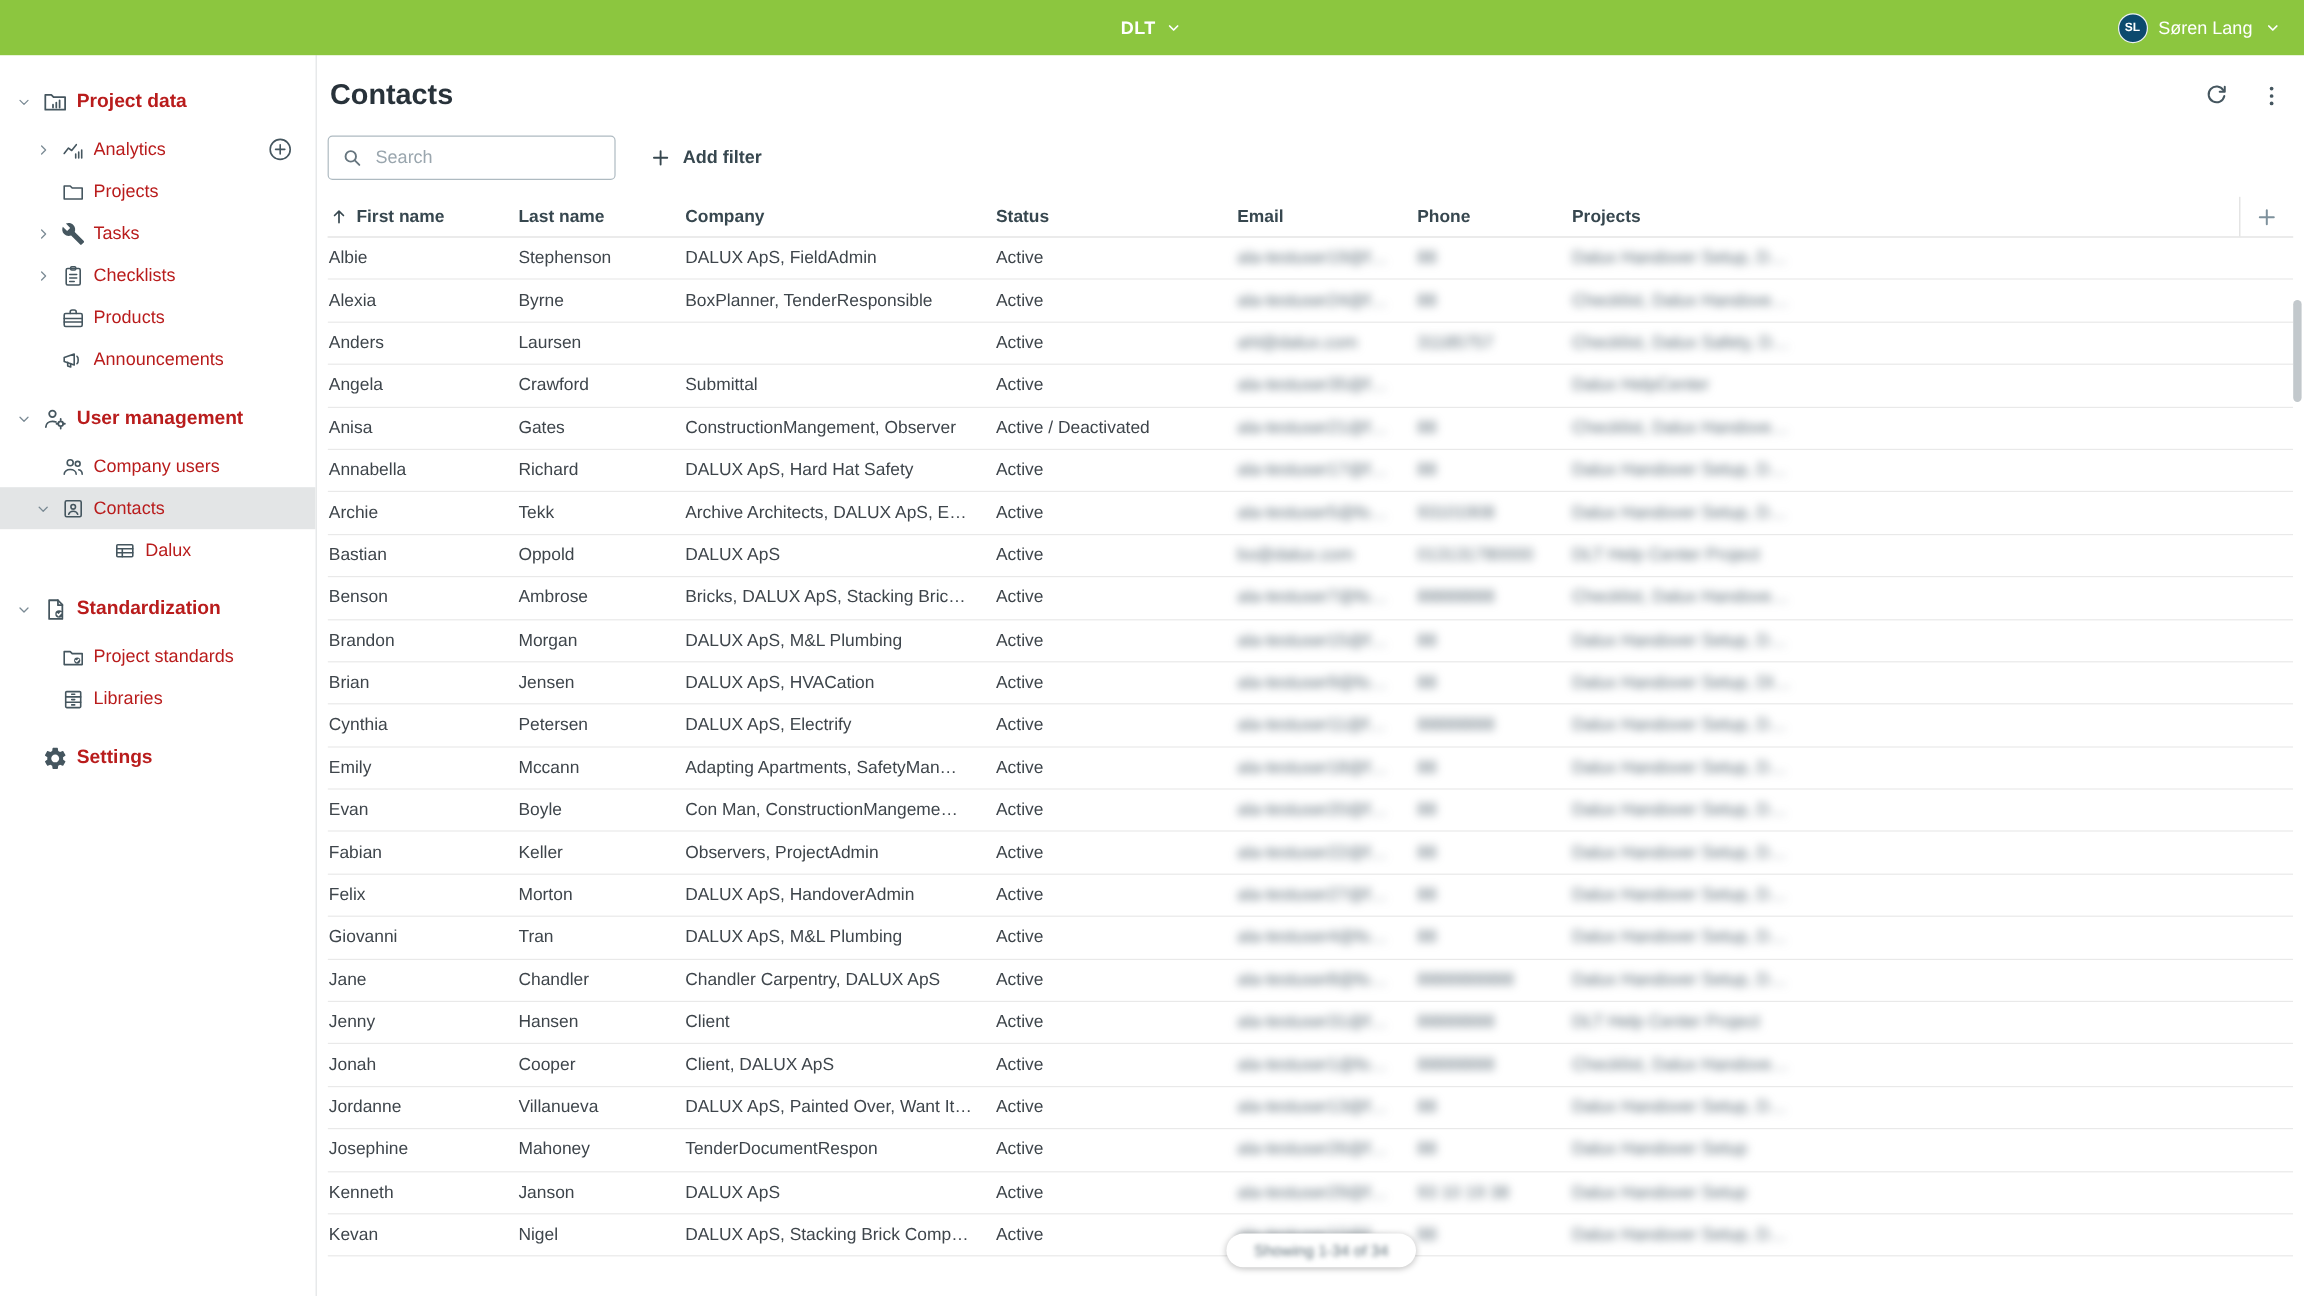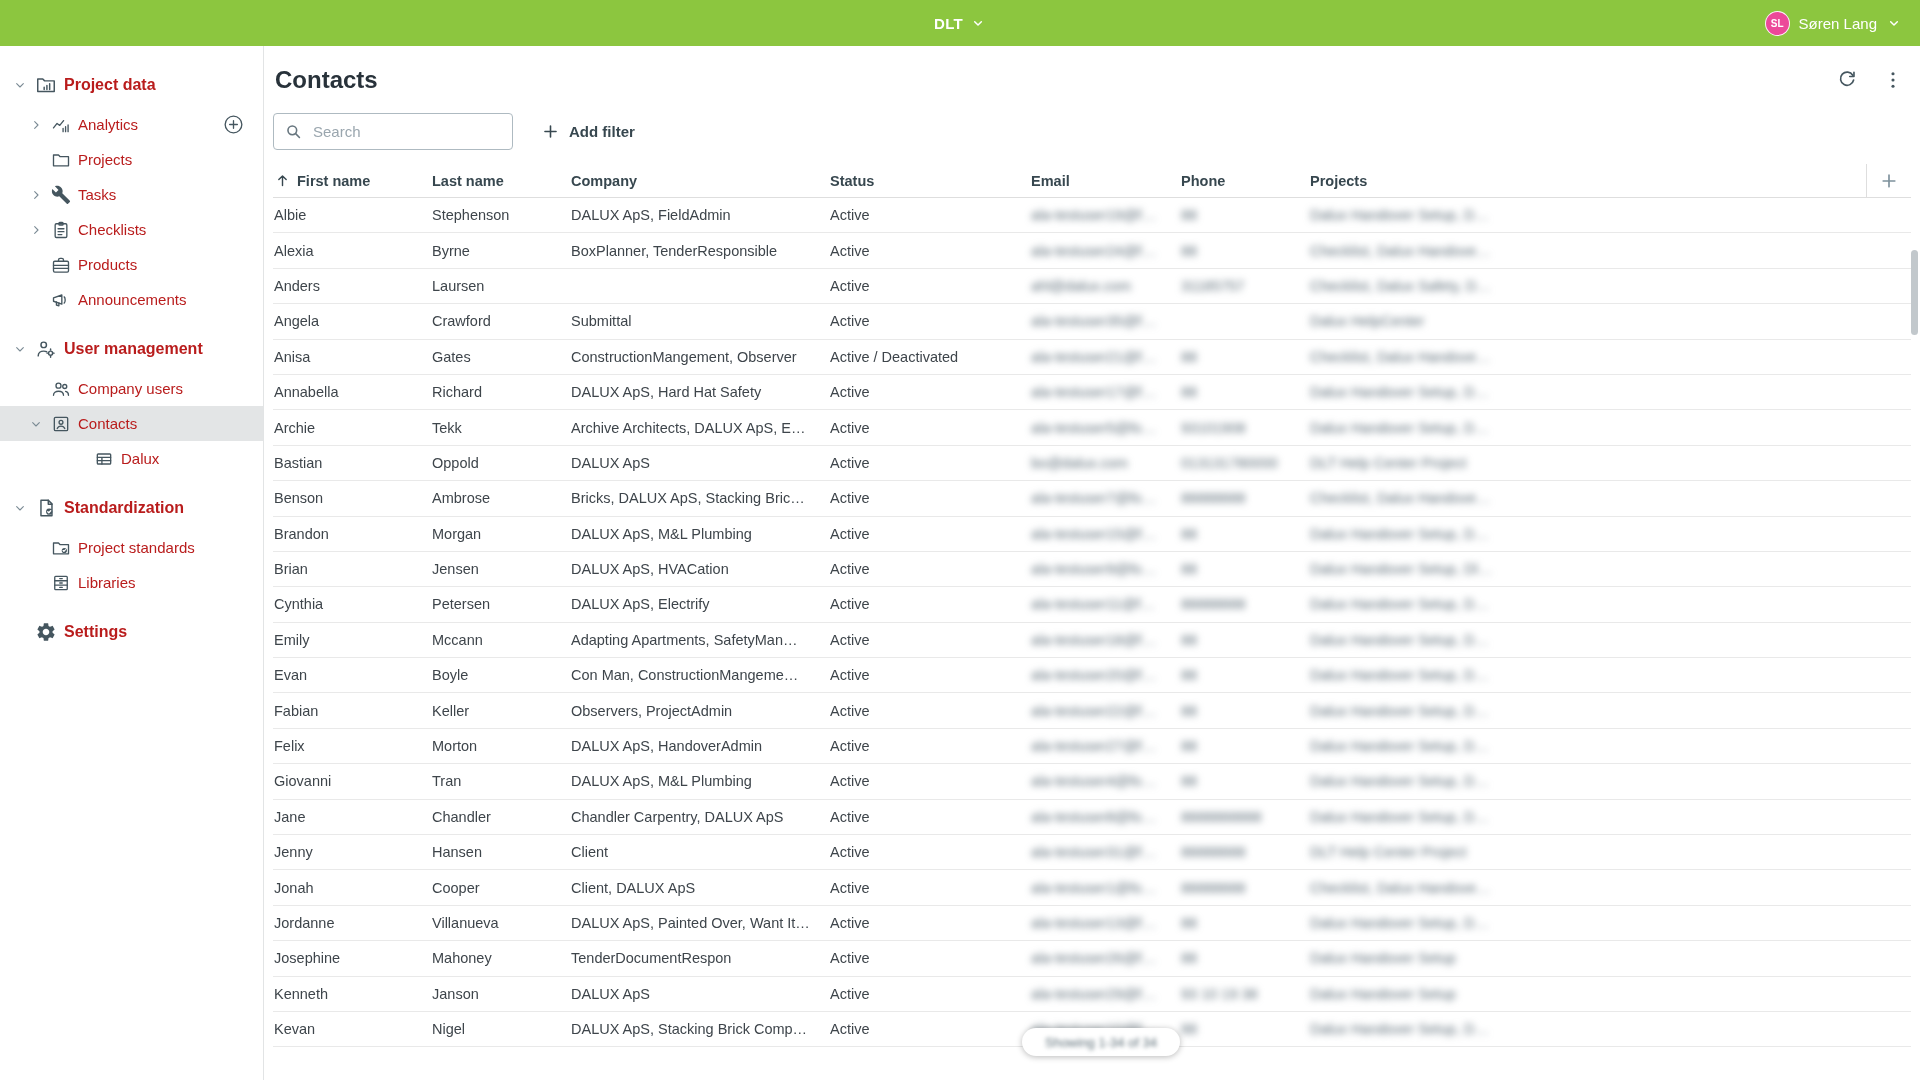--- a/index.html
+++ b/index.html
@@ -14,21 +14,21 @@
 
   
   .topbar { height:46px; background:#8cc63f; display:flex; align-items:center;
             position:relative; color:#fff; }
   .tb-center { position:absolute; left:50%; transform:translateX(-50%);
                display:flex; align-items:center; gap:7px; cursor:pointer;
                font-size:15px; font-weight:600; letter-spacing:.3px; }
   .tb-center svg.ic, .tb-right .chev-w svg.ic { width:16px; height:16px; stroke-width:2.2; }
   .tb-right { margin-left:auto; margin-right:18px; display:flex; align-items:center; gap:9px;
               cursor:pointer; }
-  .avatar { width:25px; height:25px; border-radius:50%; background:#ec4899;
+  .avatar { width:25px; height:25px; border-radius:50%; background:#0c4a6e;
             border:1.5px solid rgba(255,255,255,.92); display:flex; align-items:center;
             justify-content:center; font-size:10px; font-weight:700; color:#fff; }
   .user-name { font-size:15px; }
 
   
   .app { display:flex; height:1034px; }
 
   
   .sidebar { width:264px; flex-shrink:0; border-right:1px solid #e2e4e5; padding-top:7px;
              color:#b91c1c; overflow:hidden; }

